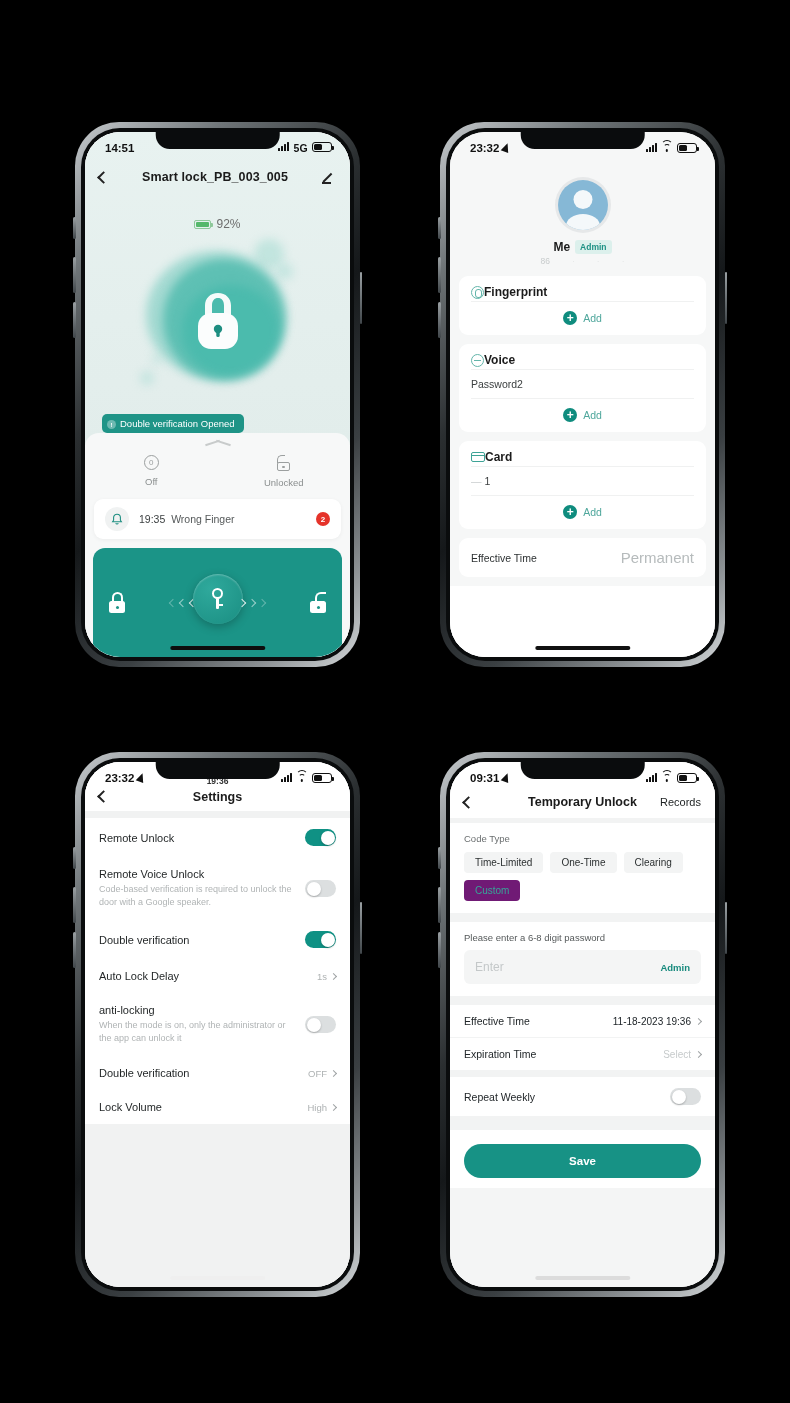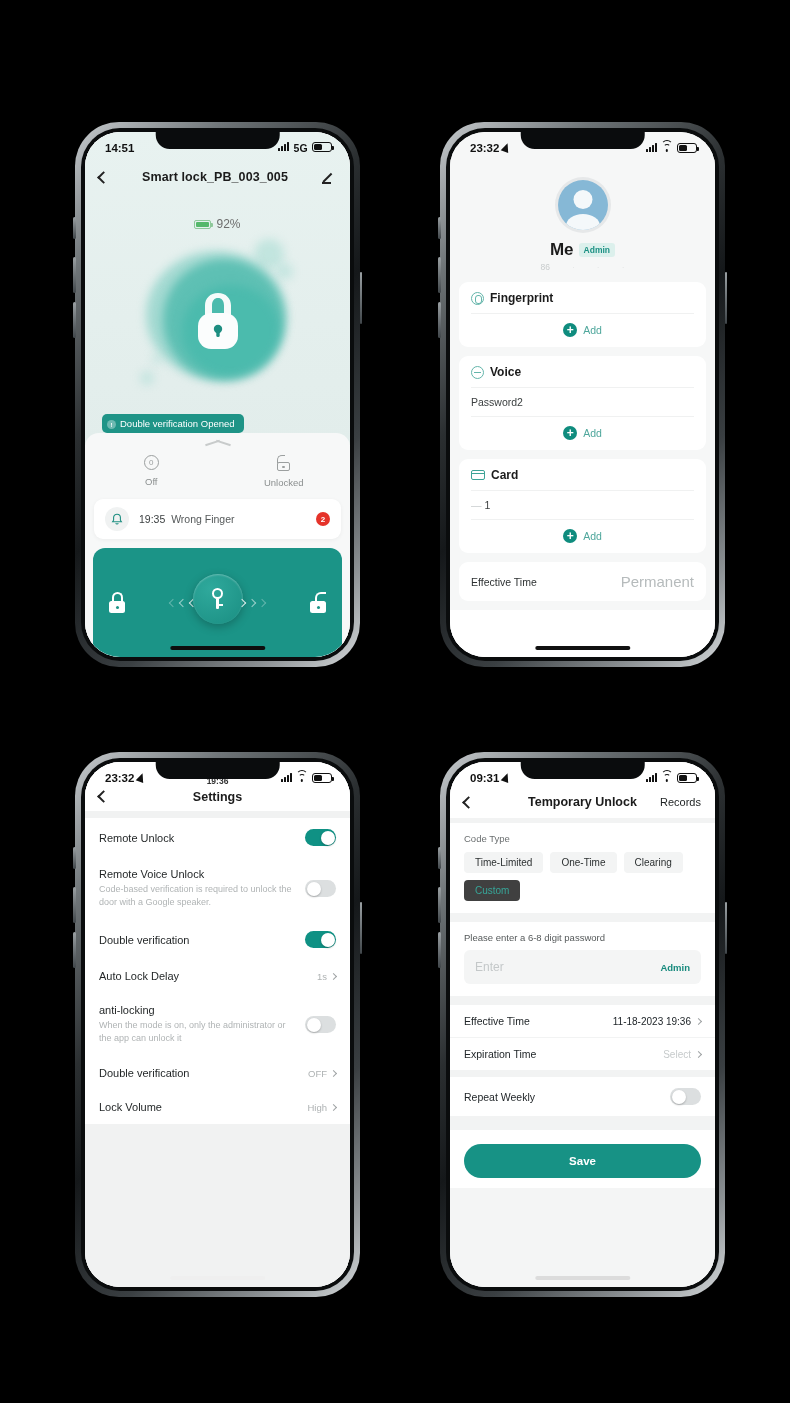--- a/index.html
+++ b/index.html
@@ -135,27 +135,27 @@
 
   
   .p2-body{position:absolute;inset:0;background:#f6f7f7;display:flex;flex-direction:column;}
   .p2-head{padding:12px 0 10px;text-align:center;background:#f6f7f7;}
   .avatar{width:56px;height:56px;border-radius:50%;background:#e6e8e9;margin:6px auto 0;
     display:flex;align-items:flex-end;justify-content:center;overflow:hidden;padding:3px;}
   .avatar-in{width:100%;height:100%;border-radius:50%;background:#86b8d6;position:relative;overflow:hidden;}
   .av-head{position:absolute;left:50%;top:19%;transform:translateX(-50%);width:38%;height:38%;border-radius:50%;background:#f4f8fa;}
   .av-body{position:absolute;left:50%;bottom:-16%;transform:translateX(-50%);width:68%;height:48%;border-radius:50% 50% 0 0;background:#f4f8fa;}
   .me-row{margin-top:7px;display:flex;align-items:center;justify-content:center;gap:5px;}
-  .me-name{font-size:17px;font-weight:bold;color:#1c1c1c;}
+  .me-name{font-size:12px;font-weight:bold;color:#1c1c1c;}
   .admin-tag{background:#dcf0ec;color:#1d9184;font-size:8.5px;padding:2px 5px;border-radius:3px;font-weight:bold;}
   .faint-row{margin-top:2px;font-size:8.5px;color:#c8cccd;display:flex;justify-content:center;gap:22px;}
   .faint-row span:not(:first-child){color:#e3e6e6;}
 
   .card{background:#fff;border-radius:9px;margin:0 9px 9px;padding:9px 12px 10px;}
-  .card-head{display:flex;align-items:center;gap:6px;padding-bottom:8px;border-bottom:1px solid #f0f1f1;}
+  .card-head{display:flex;align-items:center;padding-bottom:2px;border-bottom:1px solid #f0f1f1;}
   .card-title{font-size:12px;font-weight:bold;color:#1b1b1b;}
   .card-item{font-size:10.5px;color:#3c4041;padding:8px 0;border-bottom:1px solid #f0f1f1;}
   .add-row{display:flex;align-items:center;justify-content:center;gap:6px;padding-top:9px;}
   .plus{width:14px;height:14px;border-radius:50%;background:#0f8c7e;color:#fff;font-size:12px;line-height:12px;
     display:flex;align-items:center;justify-content:center;font-weight:bold;}
   .add-lbl{font-size:10.5px;color:#4fa79c;}
   .eff-card{background:#fff;border-radius:9px;margin:0 9px;padding:11px 12px;display:flex;
     align-items:center;justify-content:space-between;}
   .eff-l{font-size:10.5px;color:#2d3132;}
   .eff-r{font-size:15px;color:#b6bbbc;}
@@ -188,21 +188,21 @@
 
   
   .p4-body{position:absolute;inset:0;background:#f2f3f3;display:flex;flex-direction:column;}
   .p4-nav{display:flex;align-items:center;justify-content:space-between;padding:7px 14px 10px;background:#fff;position:relative;}
   .p4-nav .t{position:absolute;left:0;right:0;text-align:center;font-size:12.5px;font-weight:bold;color:#1b1b1b;}
   .records{font-size:11px;color:#1d2122;position:relative;z-index:2;}
   .sec{background:#fff;padding:10px 14px 12px;}
   .sec-label{font-size:9.5px;color:#6b6f70;margin-bottom:8px;}
   .chips{display:flex;flex-wrap:wrap;gap:7px;}
   .chip{background:#f3f4f4;color:#2c3031;font-size:10px;padding:5px 11px;border-radius:4px;}
-  .chip.active{background:#404040;color:#37a598;}
+  .chip.active{background:#701a75;color:#37a598;}
   .pw-label{font-size:9.5px;color:#55595a;margin-bottom:7px;}
   .pw-box{background:#f4f5f5;border-radius:6px;padding:10px 11px;display:flex;align-items:center;justify-content:space-between;}
   .pw-input{font-size:12px;color:#c4c8c9;}
   .rand{font-size:9.5px;color:#178a7d;font-weight:bold;}
   .frow{display:flex;align-items:center;justify-content:space-between;padding:10px 14px;background:#fff;border-bottom:1px solid #f2f3f3;}
   .frow .l{font-size:10.5px;color:#22272a;}
   .frow .r{font-size:10px;color:#20262a;display:flex;align-items:center;gap:5px;}
   .frow .r.muted{color:#c6cacb;}
   .save-wrap{background:#fff;padding:14px 14px 10px;}
   .save-btn{background:#179285;color:#fff;font-size:11.5px;font-weight:bold;text-align:center;

